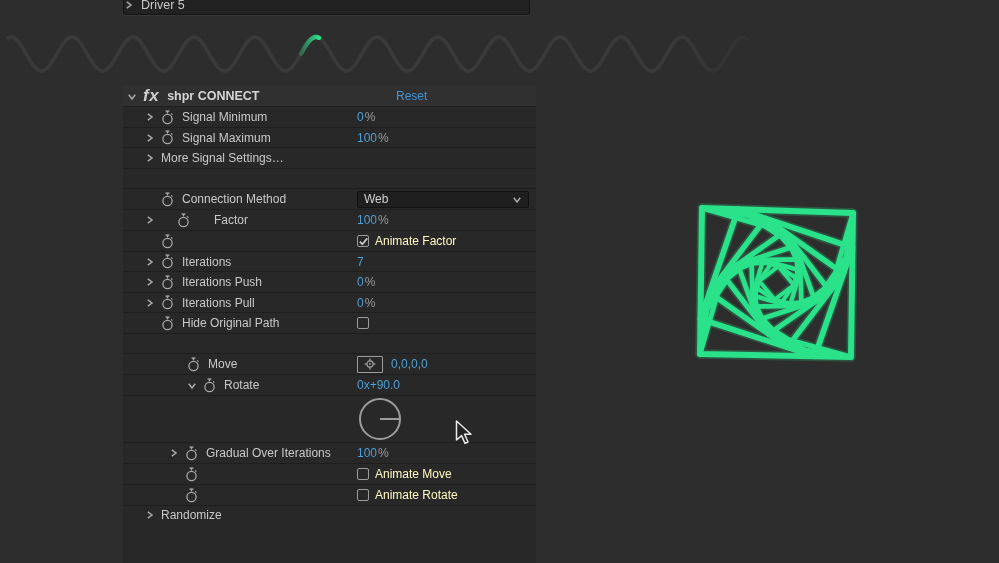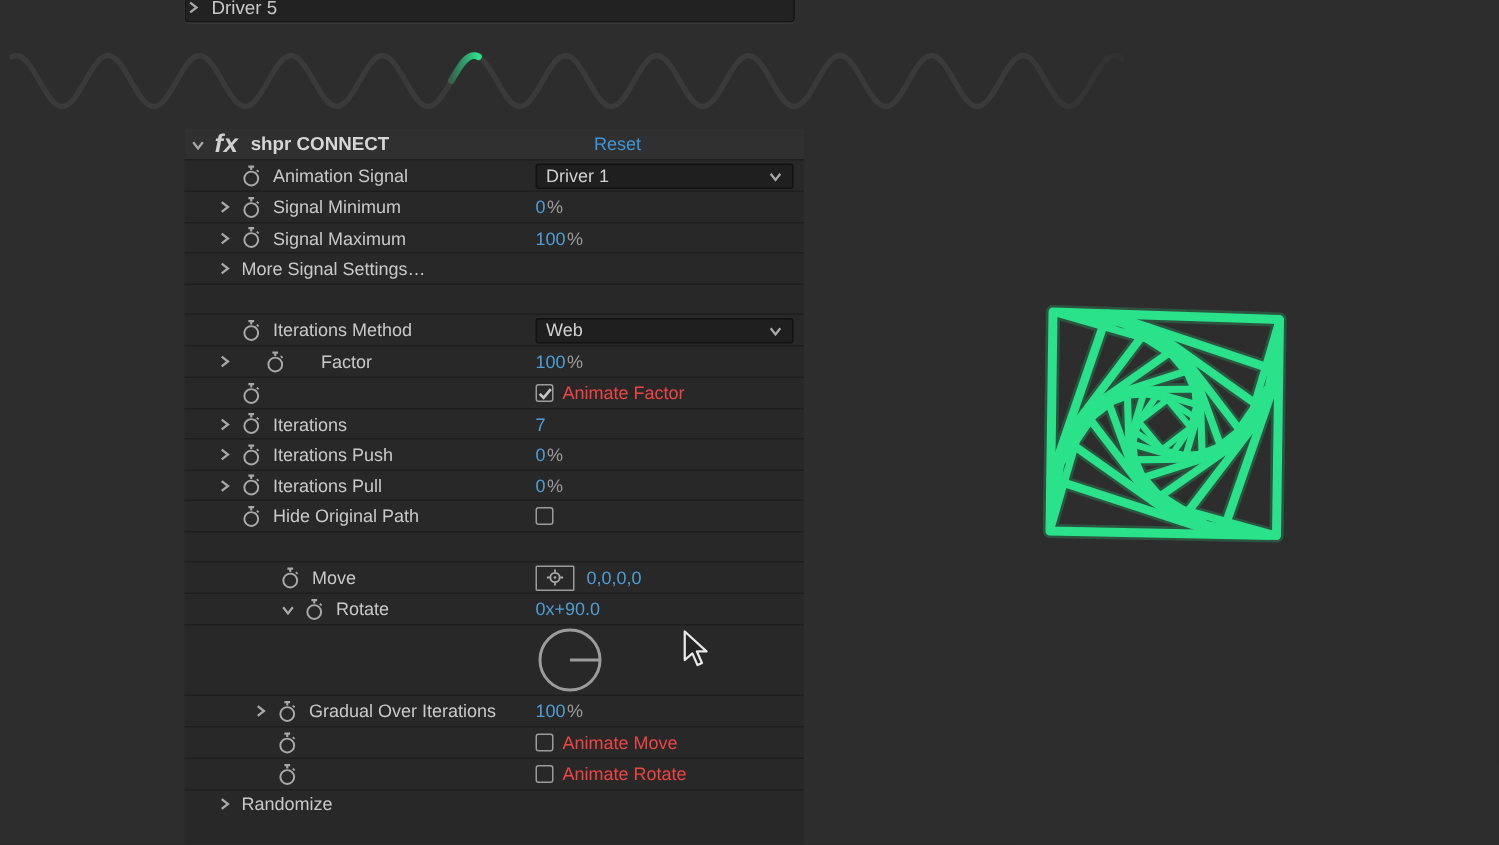--- a/index.html
+++ b/index.html
@@ -44,21 +44,21 @@
     background:#1f1f1f;border:1px solid #121212;border-radius:2px;
     display:flex;align-items:center;justify-content:space-between;
     box-sizing:border-box;padding:0 6px;color:#d0d0d0;
   }
   .valcol{position:absolute;left:234px;display:flex;align-items:center;}
   .cb{
     width:12px;height:12px;border:1px solid #9c9c9c;border-radius:2px;
     display:inline-flex;align-items:center;justify-content:center;box-sizing:border-box;
   }
   .cb svg{overflow:visible;}
-  .cblabel{margin-left:6px;color:#ef4444;}
+  .cblabel{margin-left:6px;color:#fef9c3;}
   .pointbtn{
     width:24px;height:15px;border:1px solid #9c9c9c;border-radius:1px;
     display:inline-flex;align-items:center;justify-content:center;margin-right:8px;
     color:#a9a9a9;
   }
 </style>
 </head>
 <body>
 
 <div class="abs driver-panel">
@@ -92,42 +92,20 @@
         <svg width="10" height="9" viewBox="0 0 10 9">
           <polyline points="1.8,2.8 5,7 8.2,2.8" fill="none" stroke="currentColor" stroke-width="1.5"></polyline>
         </svg>
       </span>
       <span class="fx" style="margin-left: 6px;">fx</span>
       <span class="hdr-name" style="margin-left: 8px;">shpr CONNECT</span>
       <span class="link" style="position: absolute; left: 234px; margin-left: 39px;">Reset</span>
     </div>
     <div class="row" style="height: 21px;">
       <div style="position: absolute; left: 22px; display: flex; align-items: center;">
-        <span style="width: 14px; display: inline-block;"></span>
-        <span class="icon" style="margin: 0px 8px 0px 2px;">
-          <svg width="13" height="15" viewBox="0 0 13 15">
-            <line x1="4.6" y1="1.1" x2="8.4" y2="1.1" stroke="currentColor" stroke-width="1.4"></line>
-            <line x1="6.5" y1="1.1" x2="6.5" y2="3.4" stroke="currentColor" stroke-width="1.4"></line>
-            <line x1="10.2" y1="3.4" x2="11.4" y2="4.6" stroke="currentColor" stroke-width="1.2"></line>
-            <circle cx="6.5" cy="9" r="4.6" fill="none" stroke="currentColor" stroke-width="1.3"></circle>
-          </svg>
-        </span>
-        <span>Animation Signal</span>
-      </div>
-      <div class="dropdown">
-        <span>Driver 1</span>
-        <span class="icon">
-          <svg width="10" height="9" viewBox="0 0 10 9">
-            <polyline points="1.8,2.8 5,7 8.2,2.8" fill="none" stroke="currentColor" stroke-width="1.5"></polyline>
-          </svg>
-        </span>
-      </div>
-    </div>
-    <div class="row" style="height: 21px;">
-      <div style="position: absolute; left: 22px; display: flex; align-items: center;">
         <span class="icon" style="width: 14px;">
           <svg width="9" height="10" viewBox="0 0 9 10">
             <polyline points="2.8,1.8 7,5 2.8,8.2" fill="none" stroke="currentColor" stroke-width="1.5"></polyline>
           </svg>
         </span>
         <span class="icon" style="margin: 0px 8px 0px 2px;">
           <svg width="13" height="15" viewBox="0 0 13 15">
             <line x1="4.6" y1="1.1" x2="8.4" y2="1.1" stroke="currentColor" stroke-width="1.4"></line>
             <line x1="6.5" y1="1.1" x2="6.5" y2="3.4" stroke="currentColor" stroke-width="1.4"></line>
             <line x1="10.2" y1="3.4" x2="11.4" y2="4.6" stroke="currentColor" stroke-width="1.2"></line>
@@ -178,21 +156,21 @@
       <div style="position: absolute; left: 22px; display: flex; align-items: center;">
         <span style="width: 14px; display: inline-block;"></span>
         <span class="icon" style="margin: 0px 8px 0px 2px;">
           <svg width="13" height="15" viewBox="0 0 13 15">
             <line x1="4.6" y1="1.1" x2="8.4" y2="1.1" stroke="currentColor" stroke-width="1.4"></line>
             <line x1="6.5" y1="1.1" x2="6.5" y2="3.4" stroke="currentColor" stroke-width="1.4"></line>
             <line x1="10.2" y1="3.4" x2="11.4" y2="4.6" stroke="currentColor" stroke-width="1.2"></line>
             <circle cx="6.5" cy="9" r="4.6" fill="none" stroke="currentColor" stroke-width="1.3"></circle>
           </svg>
         </span>
-        <span>Iterations Method</span>
+        <span>Connection Method</span>
       </div>
       <div class="dropdown">
         <span>Web</span>
         <span class="icon">
           <svg width="10" height="9" viewBox="0 0 10 9">
             <polyline points="1.8,2.8 5,7 8.2,2.8" fill="none" stroke="currentColor" stroke-width="1.5"></polyline>
           </svg>
         </span>
       </div>
     </div>

